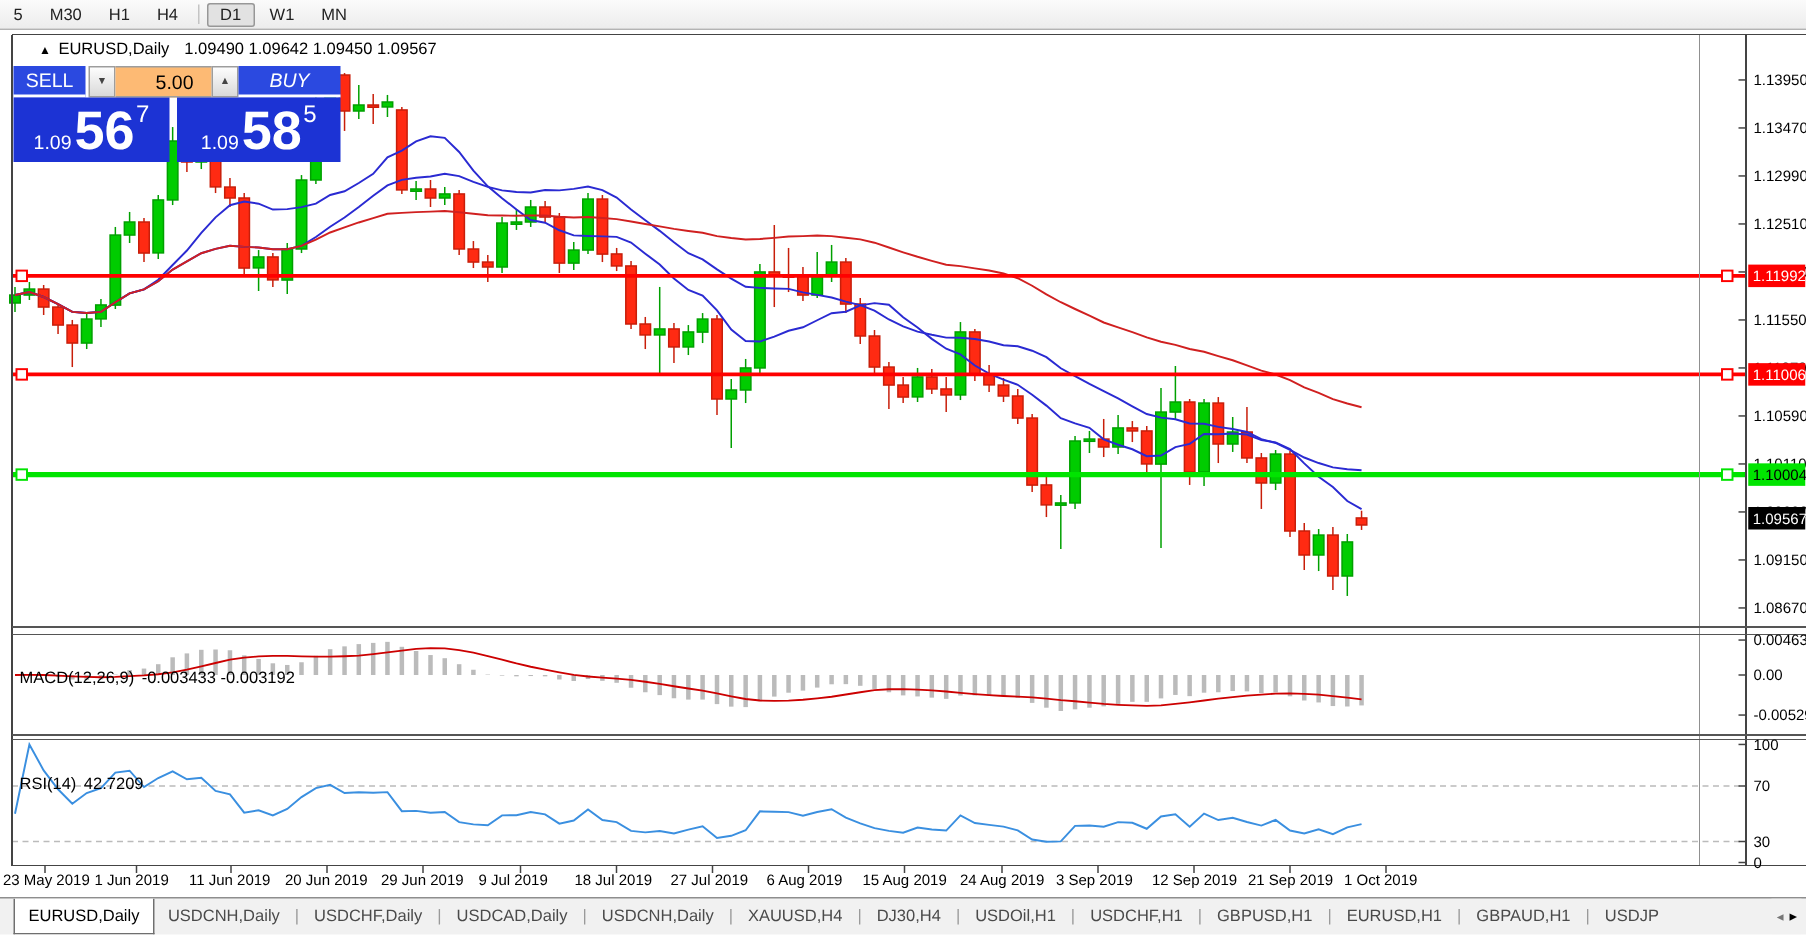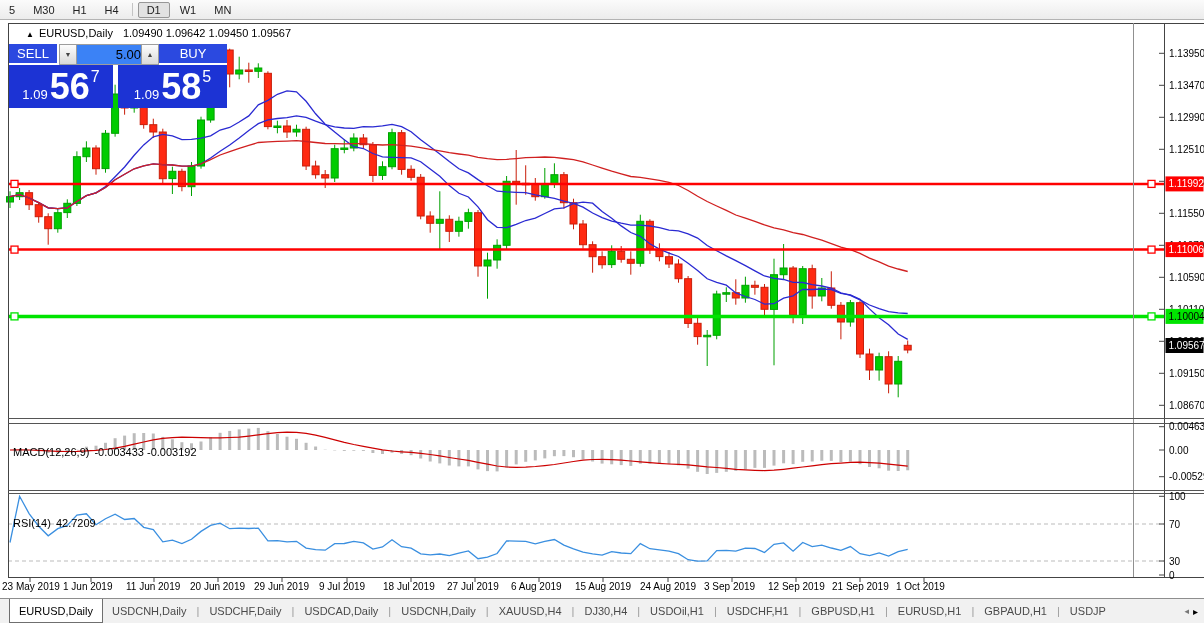--- a/index.html
+++ b/index.html
@@ -24,26 +24,26 @@
   #chart-title .marker{font-size:8px;margin-right:5px;}
   #chart-title .ttl{margin-right:10px;}
   
   #trade-panel{position:absolute;top:44px;left:9px;width:218px;z-index:4;}
   .tp-row1{display:flex;height:21px;}
   .btn-sell,.btn-buy{
     background:var(--panel-blue-btn);color:#fff;display:flex;align-items:center;justify-content:center;
     font-size:13px;border-bottom:2px solid #fff;box-sizing:border-box;cursor:pointer;
   }
   .btn-sell{width:53px;}
-  .btn-buy{width:75px;margin-left:auto;}
+  .btn-buy{width:75px;margin-left:auto;font-style:italic;}
   .spin{display:flex;height:21px;margin-left:2px;}
   .spin-btn{width:18px;background:linear-gradient(#fdfdfd,#d9d9d9);border:1px solid #9d9d9d;
     display:flex;align-items:center;justify-content:center;font-size:7px;color:#444;box-sizing:border-box;cursor:pointer;}
-  .vol-field{width:64px;background:#3b82f6;border-top:1px solid #9d9d9d;border-bottom:1px solid #9d9d9d;
-    display:flex;align-items:center;justify-content:flex-end;font-size:13px;color:#000;box-sizing:border-box;}
+  .vol-field{width:64px;background:#fdba74;border-top:1px solid #9d9d9d;border-bottom:1px solid #9d9d9d;
+    display:flex;align-items:center;justify-content:flex-end;padding-right:12px;font-size:13px;color:#000;box-sizing:border-box;}
   .tp-row2{display:flex;height:43px;}
   .price-box{background:var(--panel-blue);color:#fff;display:flex;align-items:center;justify-content:center;}
   .price-box.sell{width:104px;margin-right:5px;}
   .price-box.buy{flex:1;}
   .p-small{font-size:13px;align-self:flex-end;margin-bottom:6px;margin-right:2px;text-align:right;}
   .p-big{font-size:36px;line-height:38px;font-weight:700;}
   .p-sup{font-size:16px;align-self:flex-start;margin-top:3px;margin-left:1px;}
   
   .ind-label{position:absolute;left:13px;font-size:11px;color:#000;z-index:3;white-space:nowrap;margin-top:21px;}
   #macd-label{top:425px;}

